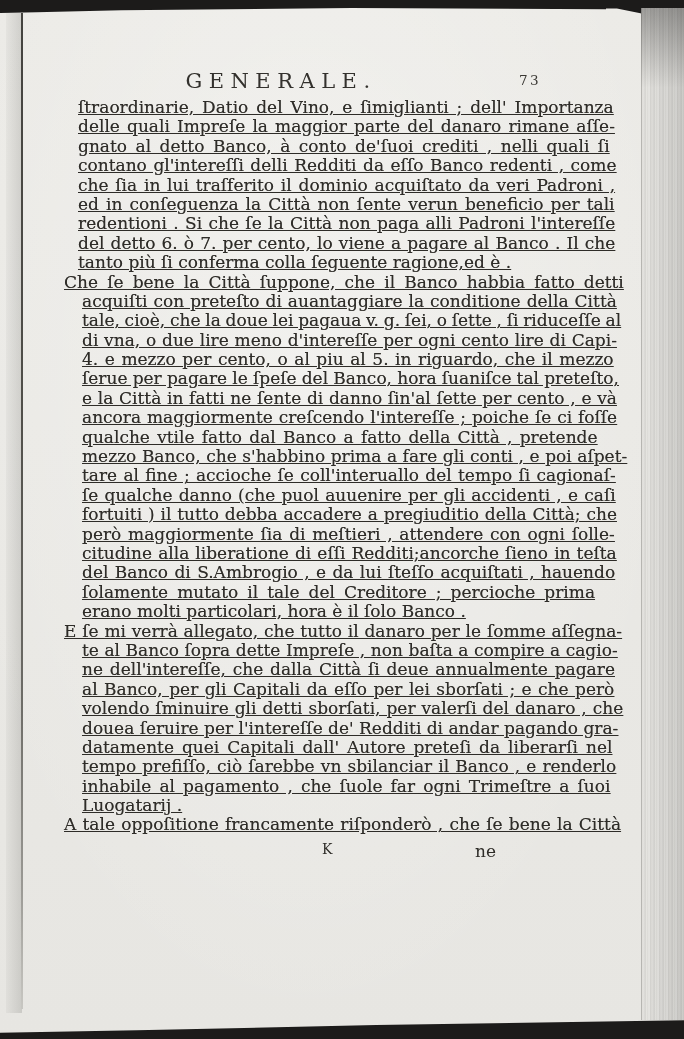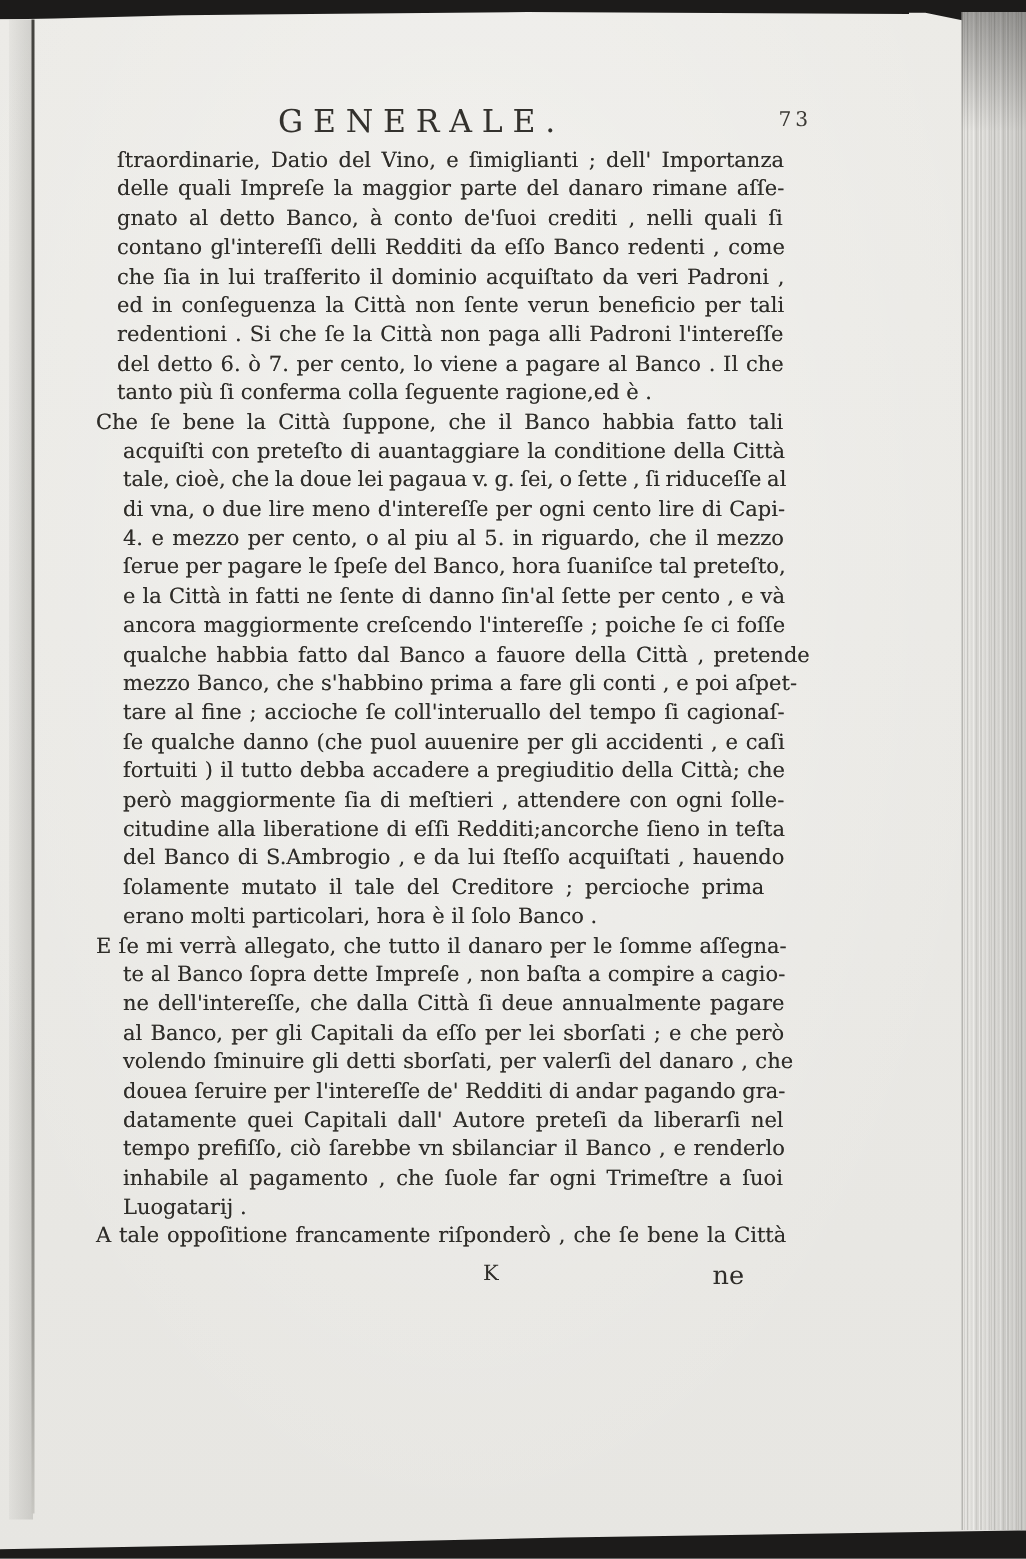--- a/index.html
+++ b/index.html
@@ -65,23 +65,24 @@
   }
   .page-number{
     position:absolute;left:455px;top:3px;
     font-size:13.5px;letter-spacing:2.5px;color:#3a3833;
   }
   
   .text-block{position:absolute;left:64px;top:98px;width:434px;}
   .para{margin:0;}
   .ln{
     height:19.4px;line-height:19.4px;
-    font-size:14px;
+    font-size:17px;
     white-space:nowrap;
     text-shadow:0 0 0.4px rgba(46,44,40,0.55);
+    text-decoration:underline;
   }
   .p-cont .ln{padding-left:14px;}
   .p-hang .ln{padding-left:18px;}
   .p-hang .ln.first{padding-left:0;}
   
   .sig-row{position:absolute;left:64px;top:841px;width:434px;height:20px;font-size:14px;}
   .signature{position:absolute;left:258px;}
   .catchword{position:absolute;right:2px;font-size:17px;}
 </style>
 </head>
@@ -109,29 +110,29 @@
           <div class="ln"><span style="word-spacing: 1.73958px;">delle quali Impreſe la maggior parte del danaro rimane aſſe-</span></div>
           <div class="ln"><span style="word-spacing: 3.08665px;">gnato al detto Banco, à conto de'ſuoi crediti , nelli quali ſi</span></div>
           <div class="ln"><span style="word-spacing: 1.11632px;">contano gl'intereſſi delli Redditi da eſſo Banco redenti , come</span></div>
           <div class="ln"><span style="word-spacing: 1.375px;">che ſia in lui traſferito il dominio acquiſtato da veri Padroni ,</span></div>
           <div class="ln"><span style="word-spacing: 1.69375px;">ed in conſeguenza la Città non ſente verun beneficio per tali</span></div>
           <div class="ln"><span style="word-spacing: 0.940104px;">redentioni .  Si che ſe la Città non paga alli Padroni l'intereſſe</span></div>
           <div class="ln"><span style="word-spacing: 0.740234px;">del detto 6. ò 7. per cento, lo viene a pagare al Banco .  Il che</span></div>
           <div class="ln no-just"><span>tanto più ſi conferma colla ſeguente ragione,ed è .</span></div>
         </div>
         <div class="para p-hang">
-          <div class="ln first"><span style="word-spacing: 3.73153px;">Che ſe bene la Città ſuppone, che il Banco habbia fatto tali</span></div>
+          <div class="ln first"><span style="word-spacing: 3.73153px;">Che ſe bene la Città ſuppone, che il Banco habbia fatto detti</span></div>
           <div class="ln"><span style="word-spacing: 0.603516px;">acquiſti con preteſto di auantaggiare la conditione della Città</span></div>
           <div class="ln"><span style="word-spacing: -0.657292px;">tale, cioè, che la doue lei pagaua v. g. ſei, o ſette , ſi riduceſſe al</span></div>
           <div class="ln"><span style="word-spacing: 0.389323px;">di vna, o due lire meno d'intereſſe per ogni cento lire di Capi-</span></div>
           <div class="ln"><span style="word-spacing: 1.15067px;">4. e mezzo per cento, o al piu al 5. in riguardo, che il mezzo</span></div>
           <div class="ln"><span style="word-spacing: -0.23125px;">ſerue per pagare le ſpeſe del Banco, hora ſuaniſce tal preteſto,</span></div>
           <div class="ln"><span style="word-spacing: 0.303125px;">e la Città in fatti ne ſente di danno ſin'al ſette per cento , e và</span></div>
           <div class="ln"><span style="word-spacing: 0.476562px;">ancora maggiormente creſcendo l'intereſſe ; poiche ſe ci foſſe</span></div>
-          <div class="ln"><span style="word-spacing: 1.81719px;">qualche habbia fatto dal Banco a fauore della Città , pretende</span></div>
+          <div class="ln"><span style="word-spacing: 1.81719px;">qualche vtile fatto dal Banco a fatto della Città , pretende</span></div>
           <div class="ln"><span style="word-spacing: 0.148438px;">mezzo Banco, che s'habbino prima a fare gli conti , e poi aſpet-</span></div>
           <div class="ln"><span style="word-spacing: 0.870313px;">tare al fine ; accioche ſe coll'interuallo del tempo ſi cagionaſ-</span></div>
           <div class="ln"><span style="word-spacing: 0.818182px;">ſe qualche danno (che puol auuenire per gli accidenti , e caſi</span></div>
           <div class="ln"><span style="word-spacing: 0.454688px;">fortuiti ) il tutto debba accadere a pregiuditio della Città; che</span></div>
           <div class="ln"><span style="word-spacing: 1.30729px;">però maggiormente ſia di meſtieri , attendere con ogni ſolle-</span></div>
           <div class="ln"><span style="word-spacing: 0.654297px;">citudine alla liberatione di eſſi Redditi;ancorche ſieno in teſta</span></div>
           <div class="ln"><span style="word-spacing: 0.974432px;">del Banco di S.Ambrogio , e da lui ſteſſo acquiſtati , hauendo</span></div>
           <div class="ln"><span style="word-spacing: 3.60742px;">ſolamente mutato il tale del Creditore ; percioche prima</span></div>
           <div class="ln no-just"><span>erano molti particolari, hora è il ſolo Banco .</span></div>
         </div>

